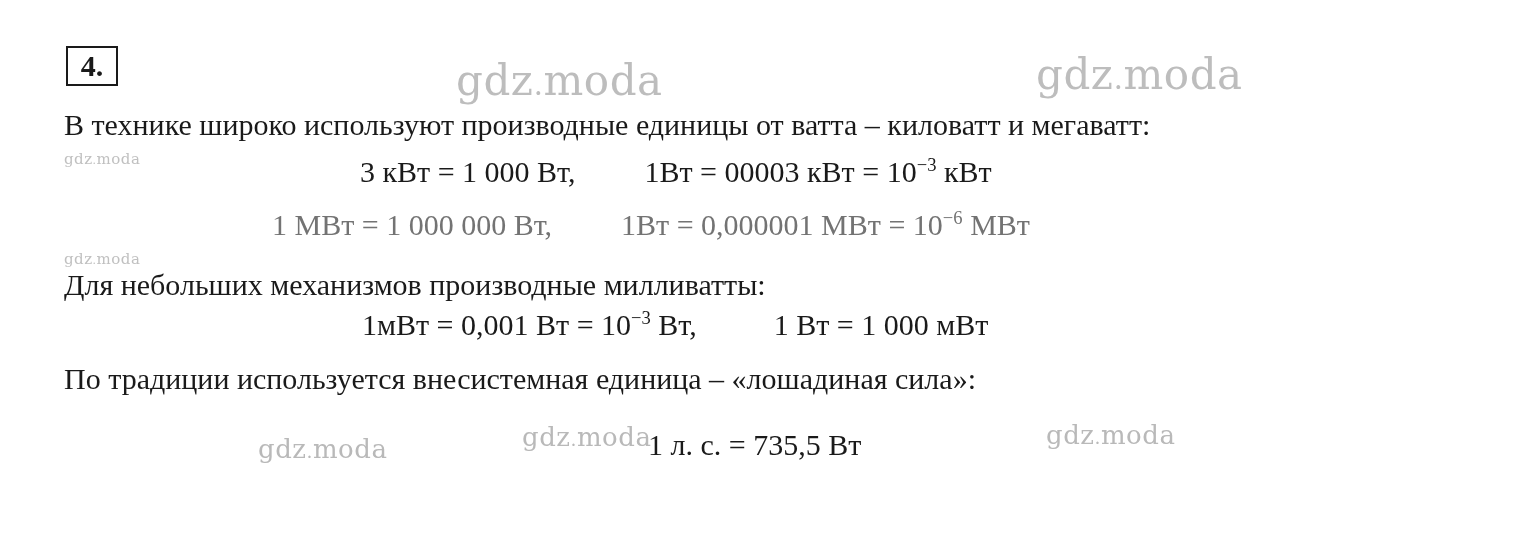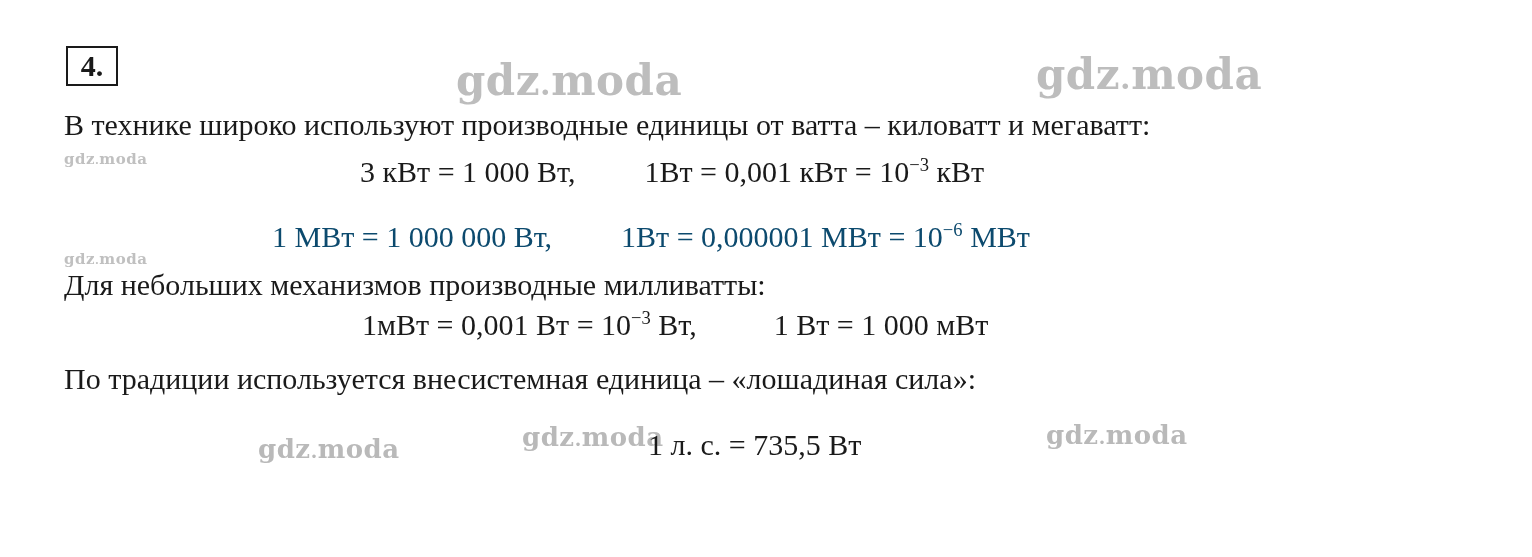--- a/index.html
+++ b/index.html
@@ -61,27 +61,27 @@
   .gap-sm { display: inline-block; width: 54px; }
   .gap-md { display: inline-block; width: 62px; }
 
   sup {
     font-size: 0.62em;
     vertical-align: super;
     line-height: 0;
   }
 
   
-  .faded { color: #0c4a6e; margin-top: 12px; }
+  .faded { color: #737373; }
 
   
   .wm {
     position: absolute;
     font-family: "DejaVu Serif", serif;
-    font-weight: bold;
+    font-weight: normal;
     color: #b4b4b4;
     white-space: nowrap;
     letter-spacing: 0.5px;
   }
   .wm .dot { font-size: 0.72em; }
   .wm-big { font-size: 42px; color: #bdbdbd; }
   .wm-mid { font-size: 26px; color: #b9b9b9; }
   .wm-sm  { font-size: 15px; color: #c0c0c0; }
 
   .wm1 { left: 456px; top: 56px; }
@@ -107,21 +107,21 @@
 
   <div class="number-box">
     <span>4.</span>
   </div>
 
   <div class="line intro">В технике широко используют производные единицы от ватта – киловатт и мегаватт:</div>
 
   <div class="formula-row f1">
     <span>3 кВт = 1 000 Вт,</span>
     <span class="gap-sm"></span>
-    <span>1Вт = 0,001 кВт = 10</span><sup>−3</sup><span> кВт</span>
+    <span>1Вт = 00003 кВт = 10</span><sup>−3</sup><span> кВт</span>
   </div>
 
   <div class="formula-row f2 faded">
     <span>1 МВт = 1 000 000 Вт,</span>
     <span class="gap-sm"></span>
     <span>1Вт = 0,000001 МВт = 10</span><sup>−6</sup><span> МВт</span>
   </div>
 
   <div class="line sub-intro">Для небольших механизмов производные милливатты:</div>
 

